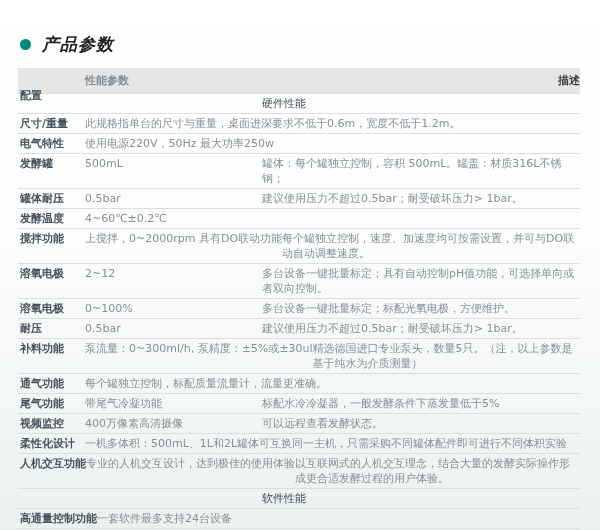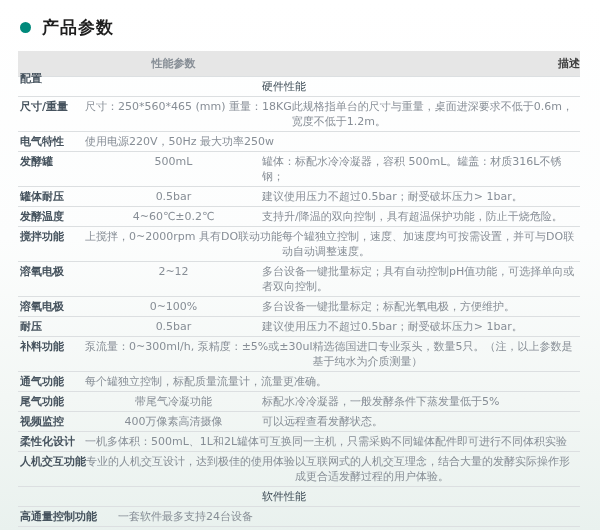--- a/index.html
+++ b/index.html
@@ -8,21 +8,22 @@
     overflow: hidden;
     font-family: "DejaVu Sans", "Liberation Sans", sans-serif;
   }
   body {
     background: linear-gradient(180deg, #ffffff 0%, #fcfdfd 45%, #f3f7f5 75%, #e9f1ee 100%);
   }
   .wrap { padding: 12px 20px 0 18px; }
 
   .page-title-row {
     display: flex; align-items: center;
-    margin: 4px 0 12px 0;
+    margin: 21px 0 12px 0;
+    font-style: italic;
   }
   .dot {
     width: 11px; height: 11px; border-radius: 50%;
     background: #00897B; margin: 0 11px 0 2px;
     flex: 0 0 auto;
   }
   .page-title {
     font-size: 17px; font-weight: bold; color: #1e1e1e;
     letter-spacing: 1px;
   }
@@ -47,21 +48,21 @@
 
   .c-label {
     flex: 0 0 auto; min-width: 67px;
     white-space: nowrap;
     font-weight: bold; color: #46535e;
     padding-left: 2px; box-sizing: border-box;
   }
   .c-param {
     flex: 0 0 auto; min-width: 177px;
     white-space: nowrap;
-    color: #878e96; box-sizing: border-box; text-align: center;
+    color: #878e96; box-sizing: border-box;
   }
   .c-desc {
     flex: 1 1 auto; min-width: 0;
     color: #878e96;
   }
   .section-row .c-desc {
     font-weight: normal; color: #3f4d57;
   }
   .thead .c-desc { color: #3c3c3c; text-align: right; }
 </style>
@@ -83,46 +84,44 @@
     </div>
     <div>
   <div class="row section-row">
     <span class="c-label"></span>
     <span class="c-param"></span>
     <span class="c-desc">硬件性能</span>
   </div>
 
   <div class="row">
     <span class="c-label">尺寸/重量</span>
-    <span class="c-param">尺寸：250*560*465 (mm) 重量：18KG</span>
     <span class="c-desc">此规格指单台的尺寸与重量，桌面进深要求不低于0.6m，宽度不低于1.2m。</span>
   </div>
 
   <div class="row">
     <span class="c-label">电气特性</span>
     <span class="c-param">使用电源220V，50Hz 最大功率250w</span>
     <span class="c-desc"></span>
   </div>
 
   <div class="row">
     <span class="c-label">发酵罐</span>
     <span class="c-param">500mL</span>
-    <span class="c-desc">罐体：标配水冷冷凝器，容积 500mL。罐盖：材质316L不锈钢；</span>
+    <span class="c-desc">罐体：每个罐独立控制，容积 500mL。罐盖：材质316L不锈钢；</span>
   </div>
 
   <div class="row">
     <span class="c-label">罐体耐压</span>
     <span class="c-param">0.5bar</span>
     <span class="c-desc">建议使用压力不超过0.5bar；耐受破坏压力&gt; 1bar。</span>
   </div>
 
   <div class="row">
     <span class="c-label">发酵温度</span>
     <span class="c-param">4~60℃±0.2℃</span>
-    <span class="c-desc">支持升/降温的双向控制，具有超温保护功能，防止干烧危险。</span>
   </div>
 
   <div class="row">
     <span class="c-label">搅拌功能</span>
     <span class="c-param">上搅拌，0~2000rpm 具有DO联动功能</span>
     <span class="c-desc">每个罐独立控制，速度、加速度均可按需设置，并可与DO联动自动调整速度。</span>
   </div>
 
   <div class="row">
     <span class="c-label">溶氧电极</span>

